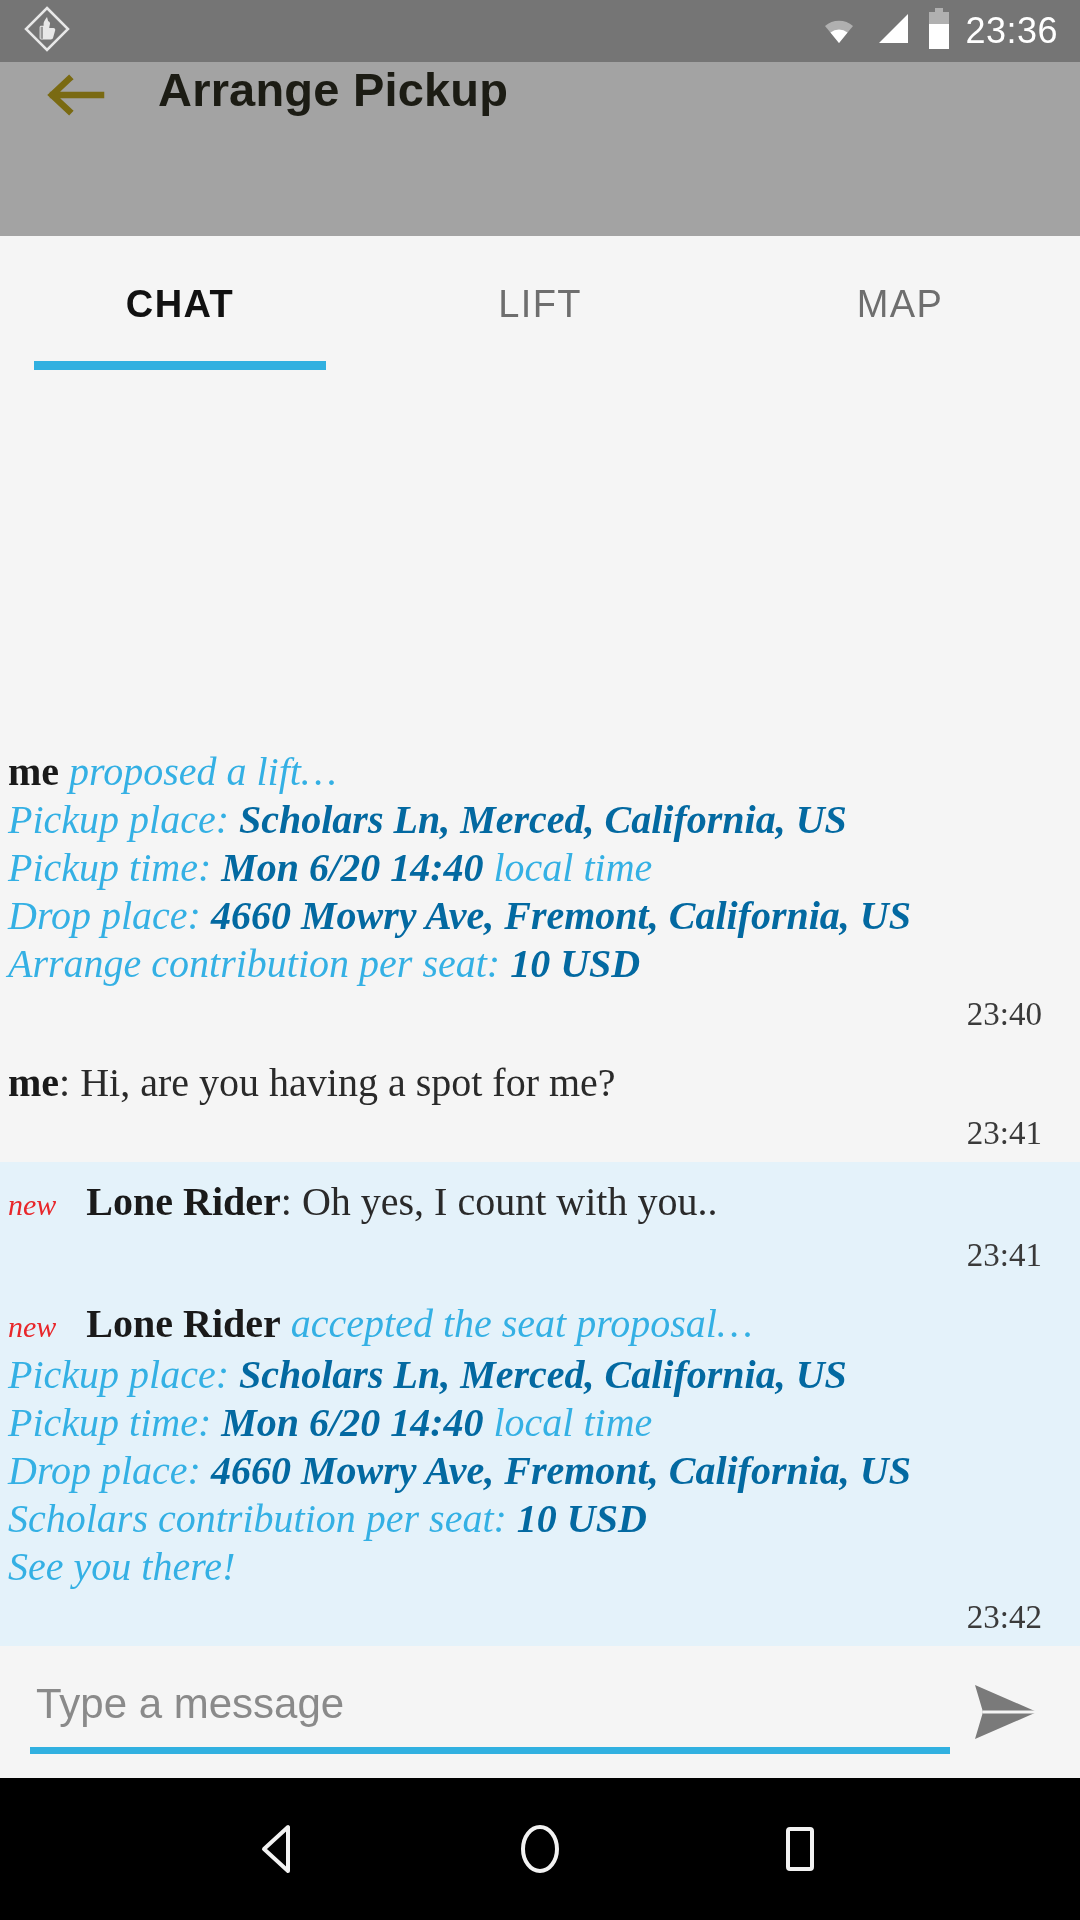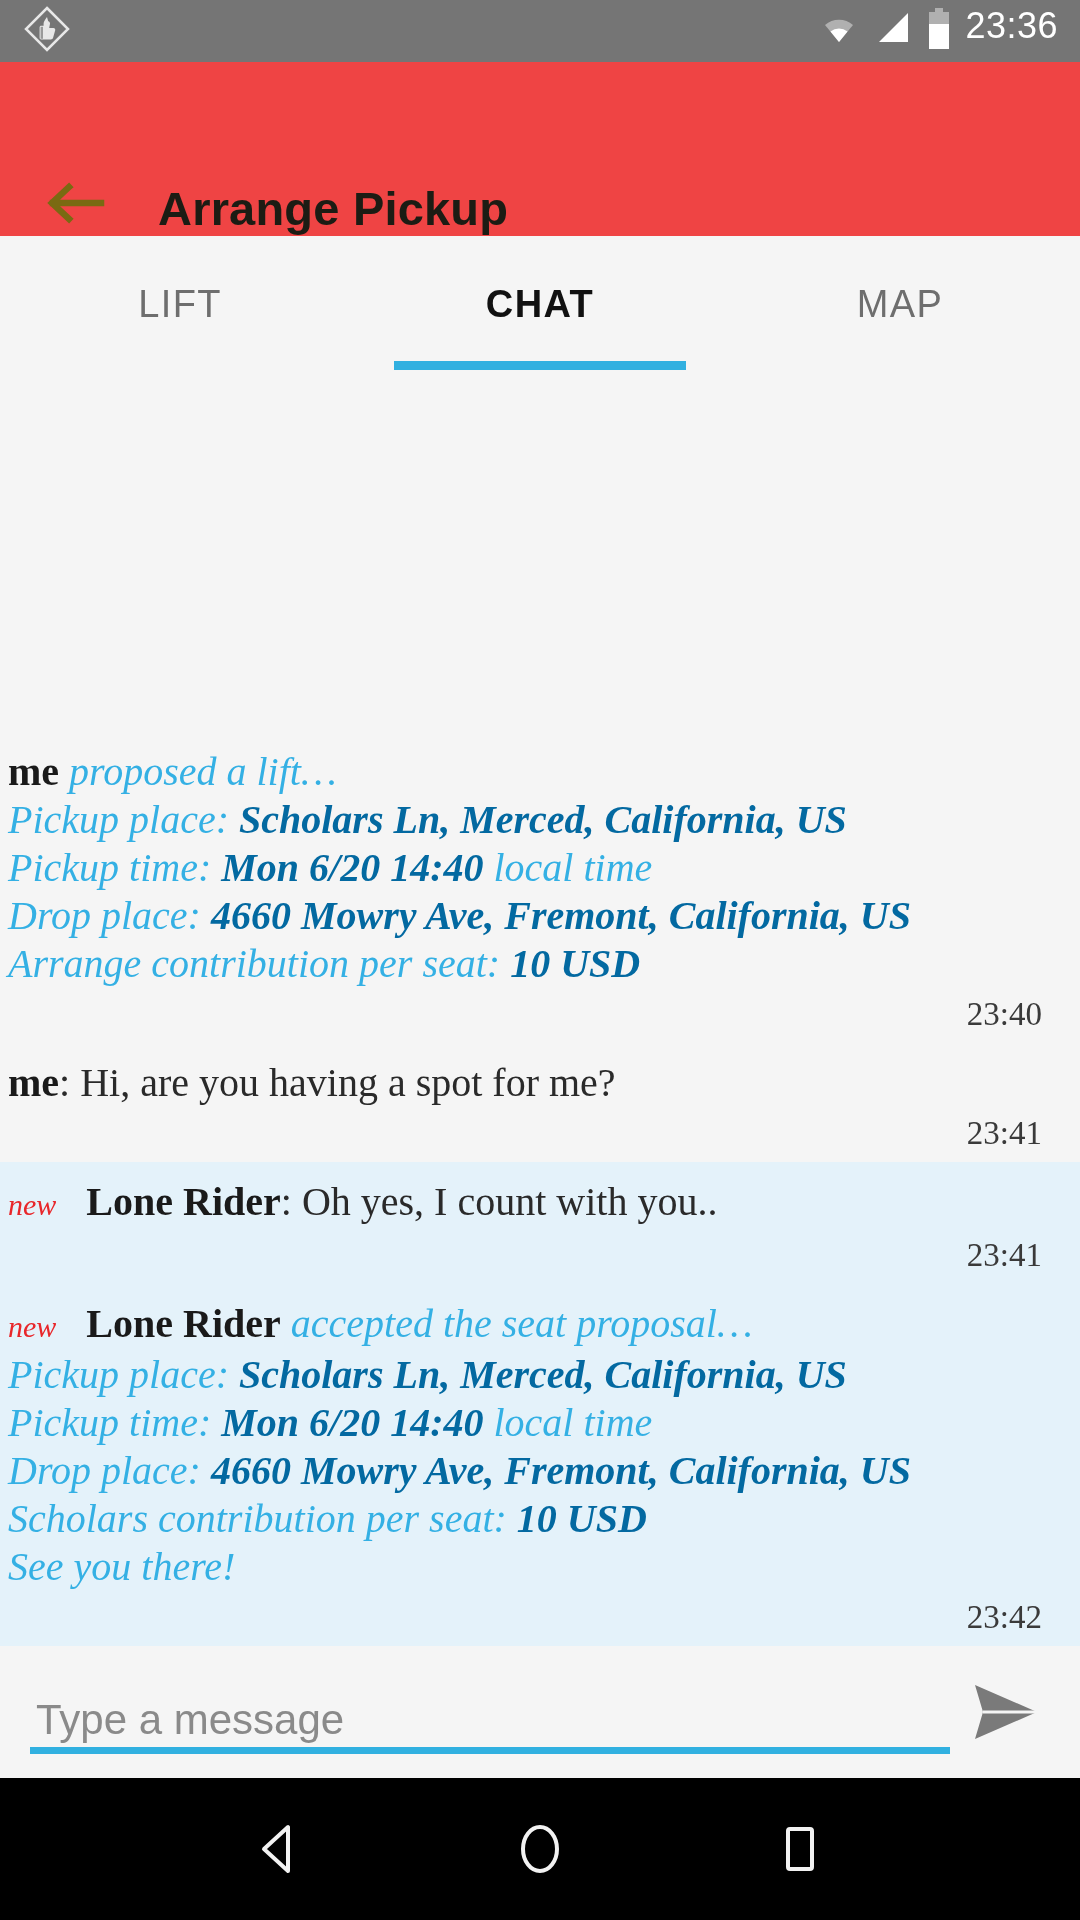--- a/index.html
+++ b/index.html
@@ -11,27 +11,27 @@
   }
   .screen { width:1080px; height:1920px; display:flex; flex-direction:column; position:relative; }
 
   
   .statusbar {
     height:62px; background:#757575; flex:0 0 62px;
     display:flex; align-items:center; padding:0 22px 0 24px;
   }
   .sb-left { display:flex; align-items:center; }
   .sb-spacer { flex:1; }
-  .sb-right { display:flex; align-items:flex-start; gap:14px; }
+  .sb-right { display:flex; align-items:center; gap:14px; }
   .sb-clock { color:#ffffff; font-size:36px; letter-spacing:0.5px; line-height:1; }
 
   
   .appbar {
-    height:174px; flex:0 0 174px; background:#ef4444;
-    display:flex; align-items:flex-end; padding:0 0 0 42px;
+    height:174px; flex:0 0 174px; background:#a3a3a3;
+    display:flex; align-items:flex-start; padding:0 0 0 42px;
   }
   .back-btn { width:66px; height:66px; display:flex; align-items:center; justify-content:center; }
   .appbar-title {
     font-size:47px; font-weight:bold; color:#1c1c14;
     margin-left:50px; letter-spacing:0.2px;
   }
 
   
   .tabbar {
     height:146px; flex:0 0 146px; background:#f5f5f5;
@@ -69,21 +69,21 @@
   .ts {
     text-align:right; font-size:33px; color:#3a3a3a;
     padding:10px 26px 6px 0; line-height:1;
   }
 
   
   .composer {
     flex:0 0 132px; height:132px; background:#f5f5f5;
     display:flex; align-items:center; padding:0 18px 0 30px;
   }
-  .input-wrap { flex:1; position:relative; height:96px; display:flex; align-items:flex-end; }
+  .input-wrap { flex:1; position:relative; height:96px; display:flex; align-items:center; }
   .msg-input {
     width:100%; border:none; outline:none; background:transparent;
     font-family:"Liberation Sans", sans-serif; font-size:42px; color:#2b2b2b;
     padding:0 0 16px 6px;
   }
   .msg-input::placeholder { color:#8a8a8a; }
   .input-underline {
     position:absolute; left:0; right:0; bottom:6px; height:7px; background:#31b0e0;
   }
   .send-btn {
@@ -139,27 +139,27 @@
   <div class="appbar">
     <div class="back-btn">
       <svg width="60" height="46" viewBox="0 0 60 46">
         <path d="M56 23 H8 M24 7 L7 23 L24 39" fill="none" stroke="#7a6a12" stroke-width="6.5" stroke-linecap="square" stroke-linejoin="miter"></path>
       </svg>
     </div>
     <div class="appbar-title">Arrange Pickup</div>
   </div>
 
   <div class="tabbar">
-    <div class="tab">
-      <span>LIFT</span>
-
-    </div>
     <div class="tab active">
       <span>CHAT</span>
       <span class="indicator"></span>
+    </div>
+    <div class="tab">
+      <span>LIFT</span>
+
     </div>
     <div class="tab">
       <span>MAP</span>
 
     </div>
   </div>
 
   <div class="messages" id="message-list">
       <div class="msg out">
         <div class="msg-body">

